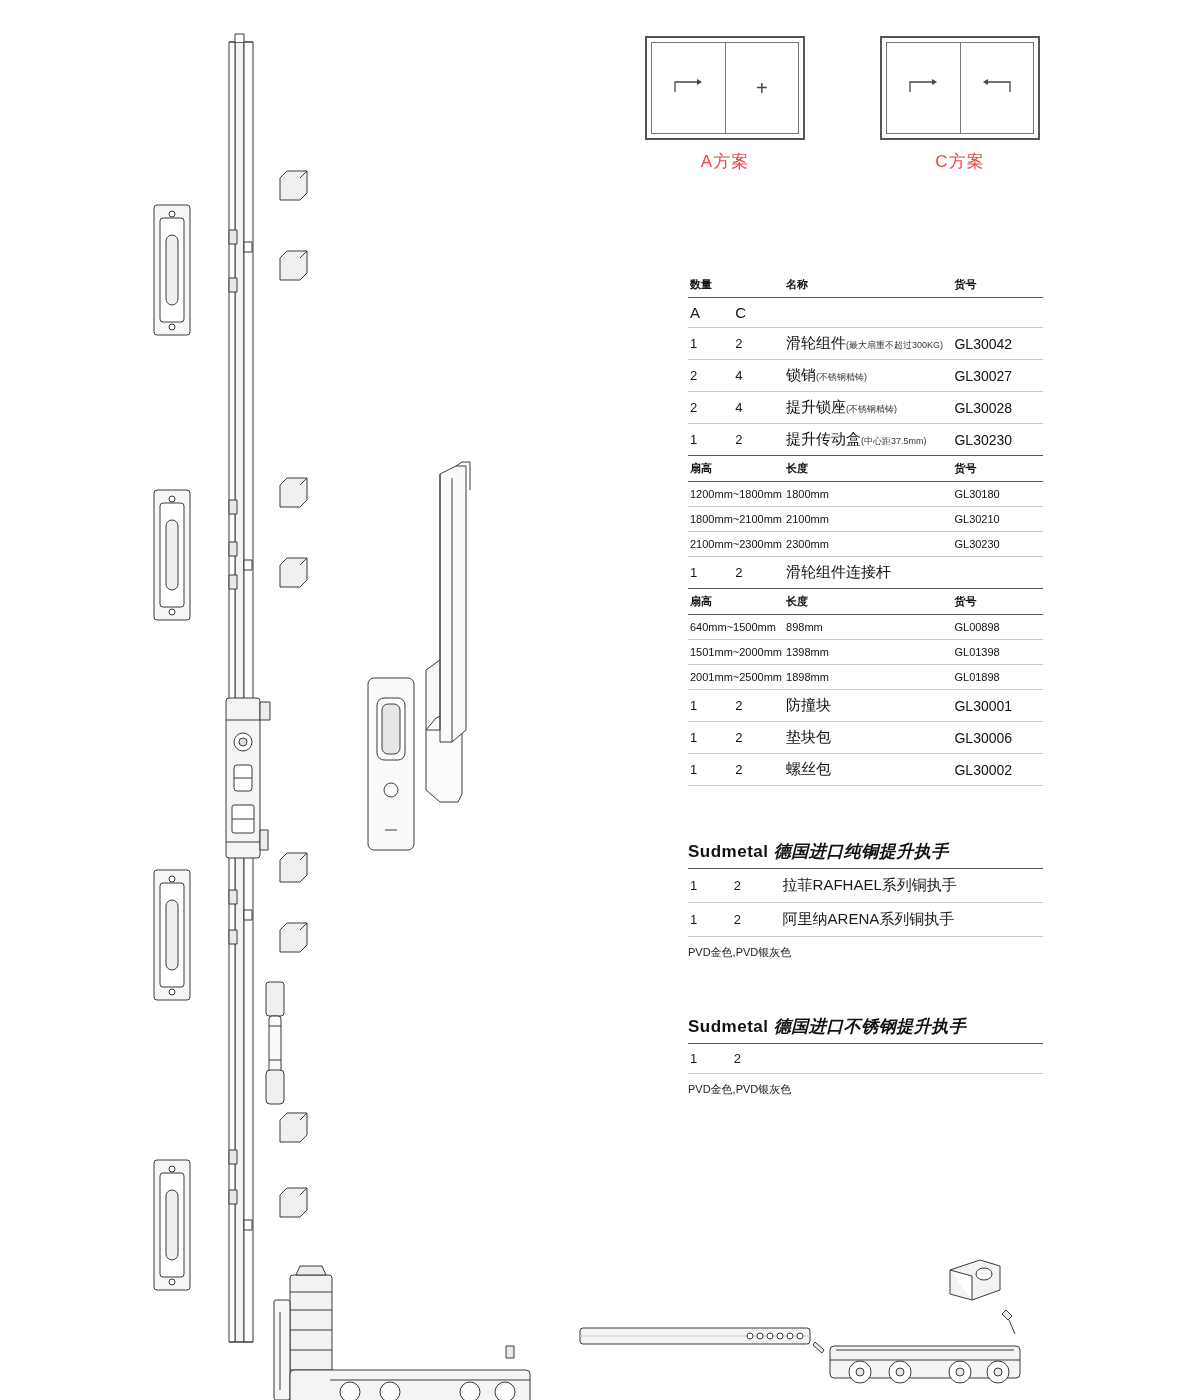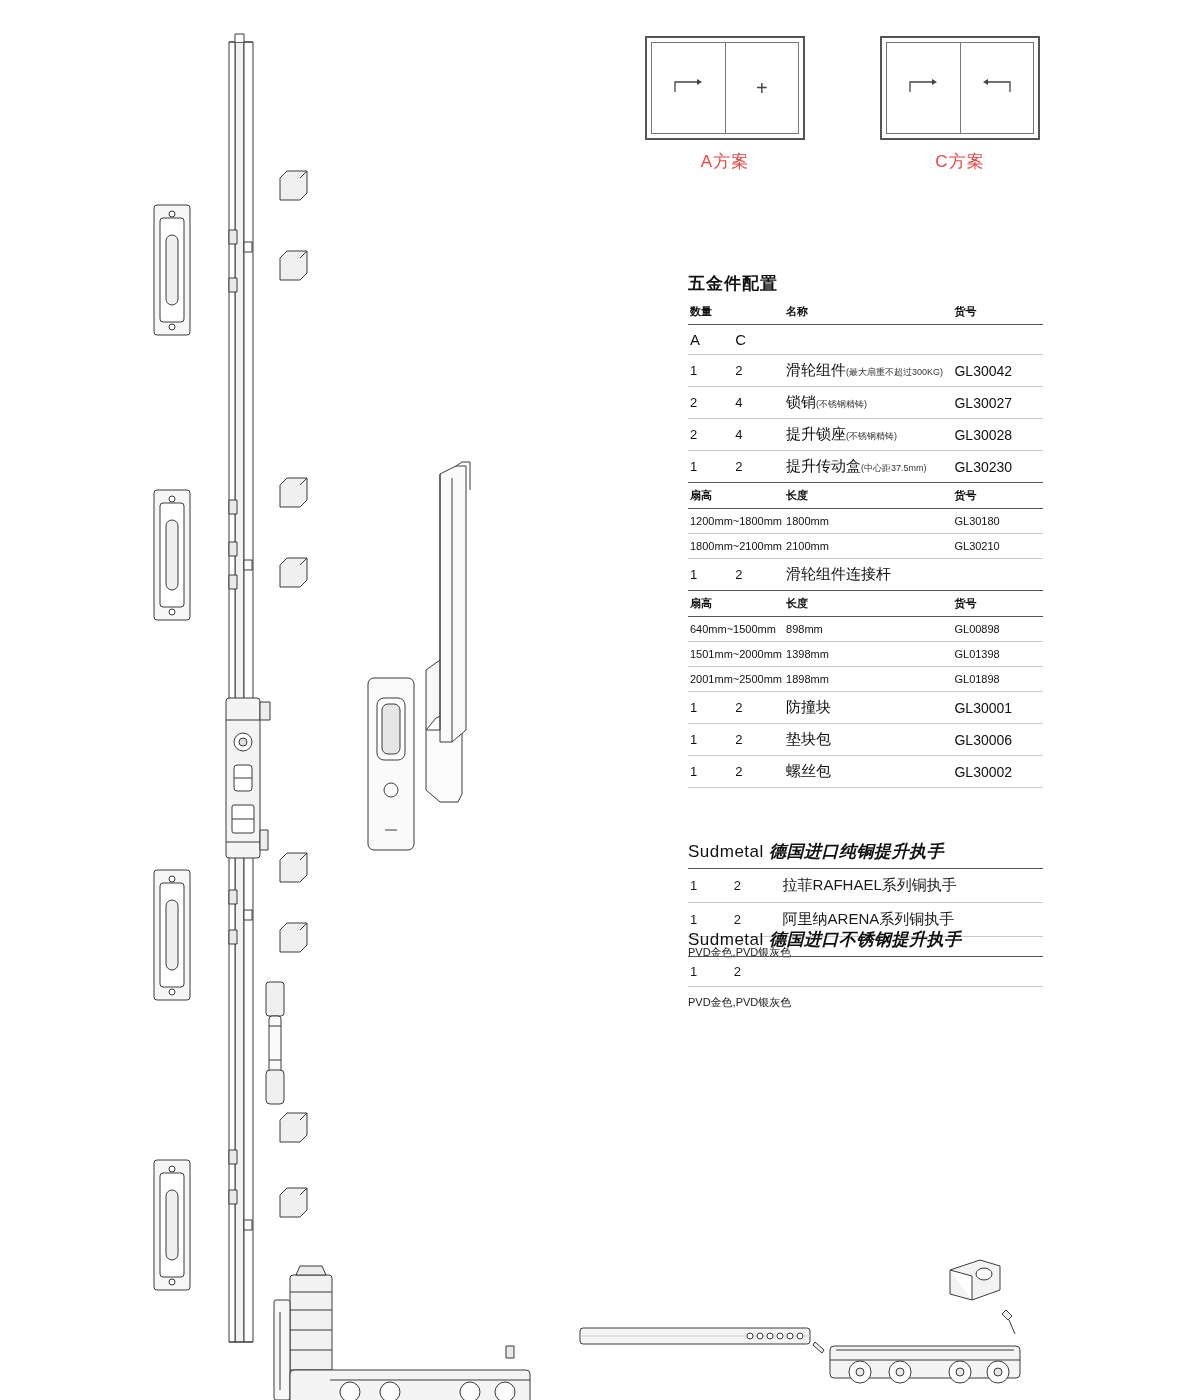--- a/index.html
+++ b/index.html
@@ -49,21 +49,21 @@
   .c-name{width:200px;}
   .c-code{width:95px;font-size:14px;}
   .sub{font-size:9px;color:#333;}
   .small-row td{font-size:11px;padding:5px 2px;margin-left:44px;}
   .nm{font-size:15px;}
 
   .brand{
     font-size:17px;font-weight:bold;color:#111;letter-spacing:0.5px;
     border-bottom:1px solid #555;padding-bottom:5px;margin-bottom:0;
   }
-  .brand .sud{font-weight:normal;}
+  .brand .sud{font-weight:bold;}
   .brand .rest{font-weight:bold;font-style:italic;}
   table.brandtbl{border-collapse:collapse;width:355px;font-size:13px;}
   table.brandtbl td{padding:7px 2px;border-bottom:1px solid #c9c9c9;}
   .pvd{font-size:11px;color:#222;padding-top:8px;}
 
   
   .dwg{position:absolute;}
   svg{overflow:visible;}
 </style>
 </head>
@@ -108,21 +108,20 @@
               <path d="M6 1 L1 4 L6 7 Z" fill="#444"></path>
             </svg>
           </span>
         </div>
       </div>
     </div>
     <div class="caption">C方案</div>
   </div>
 
   <div style="position:absolute;left:688px;top:272px;">
-    <div class="tbl-title">五金件配置</div>
     <table class="spec">
       <tbody>
           <tr class="head">
         <td colspan="2">数量</td>
         <td class="c-name">名称</td>
         <td class="c-code">货号</td>
       </tr>
       <tr>
         <td class="c-qa nm">A</td>
         <td class="c-qc nm">C</td>
@@ -162,20 +161,25 @@
       </tr>
       <tr class="small-row">
         <td colspan="2">1200mm~1800mm</td>
         <td class="c-name">1800mm</td>
         <td class="c-code">GL30180</td>
       </tr>
       <tr class="small-row">
         <td colspan="2">1800mm~2100mm</td>
         <td class="c-name">2100mm</td>
         <td class="c-code">GL30210</td>
+      </tr>
+      <tr class="small-row">
+        <td colspan="2">2100mm~2300mm</td>
+        <td class="c-name">2300mm</td>
+        <td class="c-code">GL30230</td>
       </tr>
 
       <tr class="thick">
         <td class="c-qa">1</td>
         <td class="c-qc">2</td>
         <td class="c-name nm">滑轮组件连接杆</td>
         <td class="c-code"></td>
       </tr>
 
       <tr class="head">
@@ -236,21 +240,21 @@
       <tr>
         <td class="c-qa">1</td>
         <td class="c-qc">2</td>
         <td class="c-name nm">阿里纳ARENA系列铜执手</td>
       </tr>
     </tbody>
       </table>
     <div class="pvd">PVD金色,PVD银灰色</div>
   </div>
 
-  <div style="position:absolute;left:688px;top:928px;">
+  <div style="position:absolute;left:688px;top:1015px;">
     <div class="brand">
       <span class="sud">Sudmetal</span>
       <span class="rest">德国进口不锈钢提升执手</span>
     </div>
     <table class="brandtbl">
       <tbody>
           <tr>
         <td class="c-qa">1</td>
         <td class="c-qc">2</td>
         <td class="c-name nm"></td>

